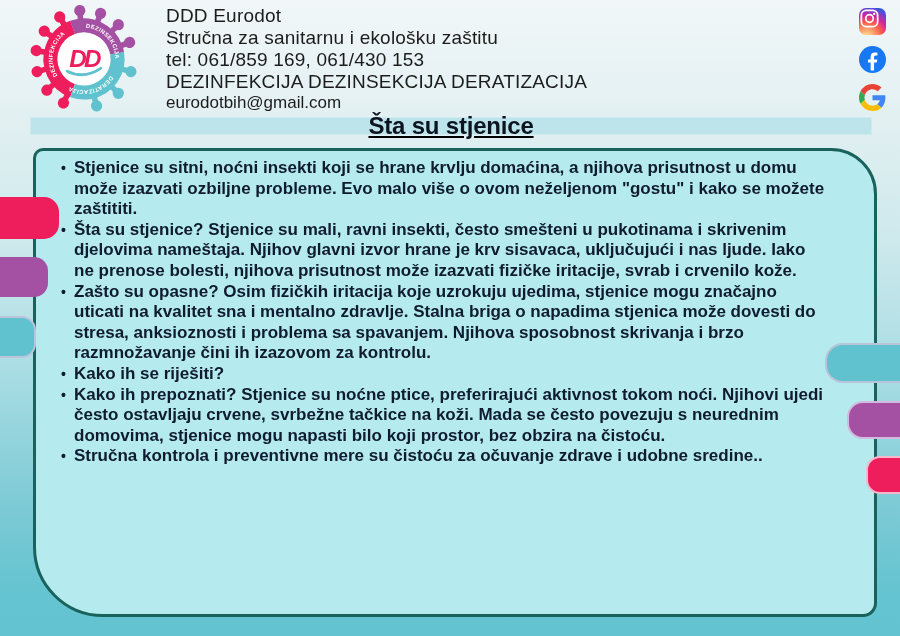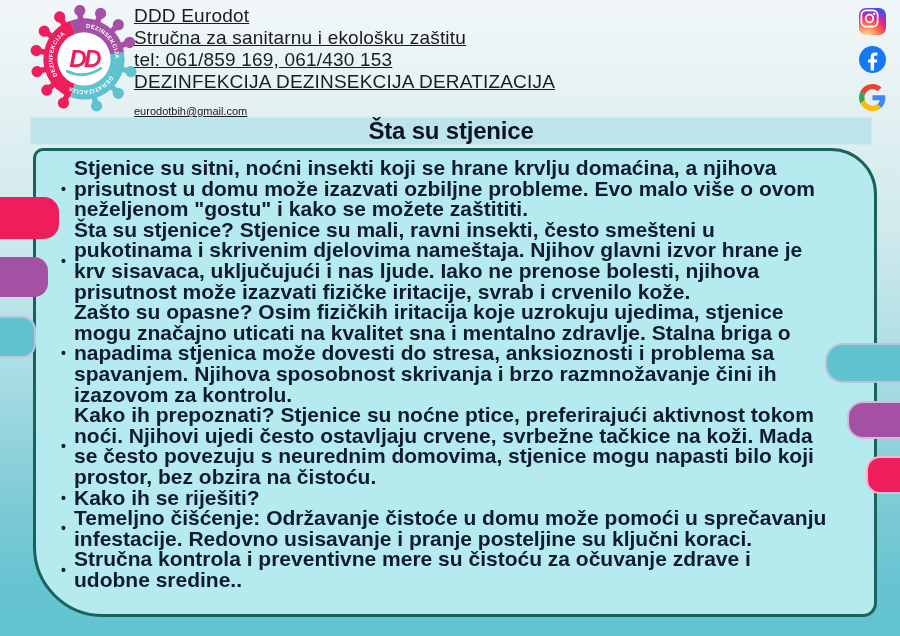--- a/index.html
+++ b/index.html
@@ -4,44 +4,44 @@
 <style>
   html,body{margin:0;padding:0;}
   body{font-family:"Liberation Sans","DejaVu Sans",sans-serif;}
   .page{
     position:relative;width:900px;height:636px;overflow:hidden;
     background:linear-gradient(180deg,#f1f7f8 0%,#e3f0f2 18%,#cde9ec 38%,#aadde4 58%,#7ccad5 80%,#66c4d1 92%,#63c3d0 100%);
   }
   
   .header{position:absolute;left:0;top:0;right:0;height:114px;}
   .logo{position:absolute;left:28px;top:2px;width:112px;height:114px;}
-  .company-info{position:absolute;left:134px;top:5px;color:#1c1c1c;text-decoration:underline;}
+  .company-info{position:absolute;left:166px;top:5px;color:#1c1c1c;}
   .company-info .line{font-size:19px;line-height:22px;font-weight:400;letter-spacing:.2px;white-space:nowrap;}
-  .company-info .email{font-size:11px;line-height:17px;margin-top:10px;}
+  .company-info .email{font-size:17px;line-height:17px;margin-top:1px;}
   .social{position:absolute;right:14px;top:8px;display:flex;flex-direction:column;gap:11px;align-items:center;}
   .social .icon{width:27px;height:27px;display:block;cursor:pointer;}
   .insta{border-radius:7px;background:radial-gradient(circle at 28% 110%, #fdf497 0%, #fd5949 45%, #d6249f 62%, #285AEB 92%);display:flex;align-items:center;justify-content:center;}
   .insta svg{width:21px;height:21px;}
   
   .title-bar{
-    position:absolute;left:30px;right:28px;top:117px;height:28px;
+    position:absolute;left:30px;right:28px;top:117px;height:18px;
     background:#bce4ea;border:1px solid #cfeaf0;box-sizing:border-box;
-    display:flex;align-items:center;justify-content:center;
+    display:flex;align-items:center;justify-content:center;text-decoration:underline;
   }
   .title-bar .title{font-size:24px;font-weight:bold;color:#0c1420;letter-spacing:-.2px;}
   
   .content-box{
     position:absolute;left:33px;right:23px;top:148px;bottom:19px;
     background:#b5ebee;border:3px solid #19635c;box-sizing:border-box;
     border-radius:10px 46px 14px 70px;
     padding:7px 46px 0 21px;
   }
   ul.bullet-list{list-style:none;margin:0;padding:0;}
   ul.bullet-list li{
-    display:flex;color:#0f1b30;font-size:21px;font-weight:bold;line-height:20.6px;align-items:center;
+    display:flex;color:#0f1b30;font-size:17px;font-weight:bold;line-height:20.6px;
   }
   ul.bullet-list li::before{
     content:"\2022";flex:0 0 17px;text-align:left;padding-left:4px;box-sizing:border-box;
     font-size:14px;
   }
   ul.bullet-list li span{flex:1;}
   
   .tab{position:absolute;box-sizing:border-box;}
   .tab-left-pink  {left:-14px;top:197px;width:73px;height:42px;border-radius:15px;background:#ee1e5d;}
   .tab-left-purple{left:-14px;top:257px;width:62px;height:40px;border-radius:14px;background:#a551a3;}
@@ -178,27 +178,24 @@
       <li>
           <span>Stjenice su sitni, noćni insekti koji se hrane krvlju domaćina, a njihova prisutnost u domu može izazvati ozbiljne probleme. Evo malo više o ovom neželjenom "gostu" i kako se možete zaštititi.</span>
         </li>
       <li>
           <span>Šta su stjenice? Stjenice su mali, ravni insekti, često smešteni u pukotinama i skrivenim djelovima nameštaja. Njihov glavni izvor hrane je krv sisavaca, uključujući i nas ljude. Iako ne prenose bolesti, njihova prisutnost može izazvati fizičke iritacije, svrab i crvenilo kože.</span>
         </li>
       <li>
           <span>Zašto su opasne? Osim fizičkih iritacija koje uzrokuju ujedima, stjenice mogu značajno uticati na kvalitet sna i mentalno zdravlje. Stalna briga o napadima stjenica može dovesti do stresa, anksioznosti i problema sa spavanjem. Njihova sposobnost skrivanja i brzo razmnožavanje čini ih izazovom za kontrolu.</span>
         </li>
       <li>
+          <span>Kako ih se riješiti?</span>
+        </li>
+      <li>
           <span>Kako ih prepoznati? Stjenice su noćne ptice, preferirajući aktivnost tokom noći. Njihovi ujedi često ostavljaju crvene, svrbežne tačkice na koži. Mada se često povezuju s neurednim domovima, stjenice mogu napasti bilo koji prostor, bez obzira na čistoću.</span>
-        </li>
-      <li>
-          <span>Kako ih se riješiti?</span>
-        </li>
-      <li>
-          <span>Temeljno čišćenje: Održavanje čistoće u domu može pomoći u sprečavanju infestacije. Redovno usisavanje i pranje posteljine su ključni koraci.</span>
         </li>
       <li>
           <span>Stručna kontrola i preventivne mere su čistoću za očuvanje zdrave i udobne sredine..</span>
         </li>
     </ul>
   </div>
 
   <div class="tab tab-left-pink"></div>
   <div class="tab tab-left-purple"></div>
   <div class="tab tab-left-teal"></div>

